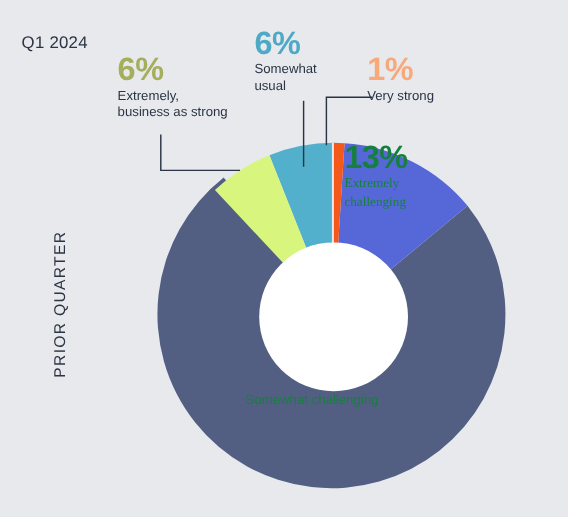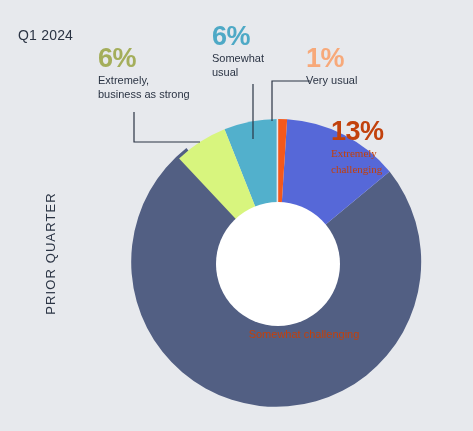--- a/index.html
+++ b/index.html
@@ -91,22 +91,21 @@
   .callout-very-robust {
     left: 306px;
     top: 44px;
   }
   .callout-very-robust .pct { color: #f7a97a; }
 
   
   .inner-label {
     position: absolute;
     white-space: nowrap;
-    color: #c2410c;
-    margin-left: 44px;
+    color: #15803d;
   }
   .inner-label .pct {
     font-weight: bold;
     display: block;
     letter-spacing: -0.5px;
   }
   .inner-label .desc {
     display: block;
   }
 
@@ -176,21 +175,21 @@
   </div>
 
   <div class="callout callout-somewhat-strong">
     <span class="pct">6%</span>
     <span class="desc">Somewhat</span>
     <span class="desc" style="margin-top:0">usual</span>
   </div>
 
   <div class="callout callout-very-robust">
     <span class="pct">1%</span>
-    <span class="desc">Very usual</span>
+    <span class="desc">Very strong</span>
   </div>
 
   <div class="inner-label label-extremely">
     <span class="pct">13%</span>
     <span class="desc">Extremely</span>
     <span class="desc">challenging</span>
   </div>
 
   <div class="inner-label label-somewhat-challenging">
     <span class="desc">Somewhat challenging</span>

